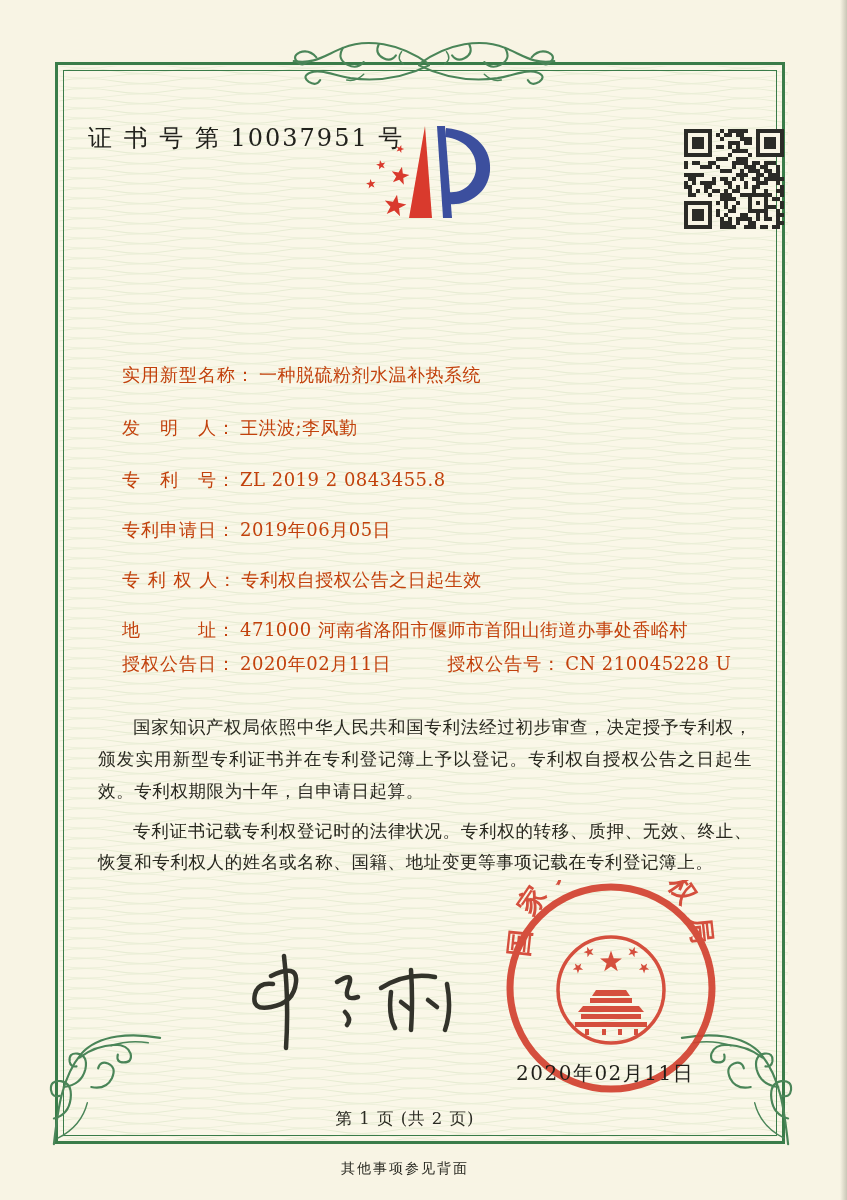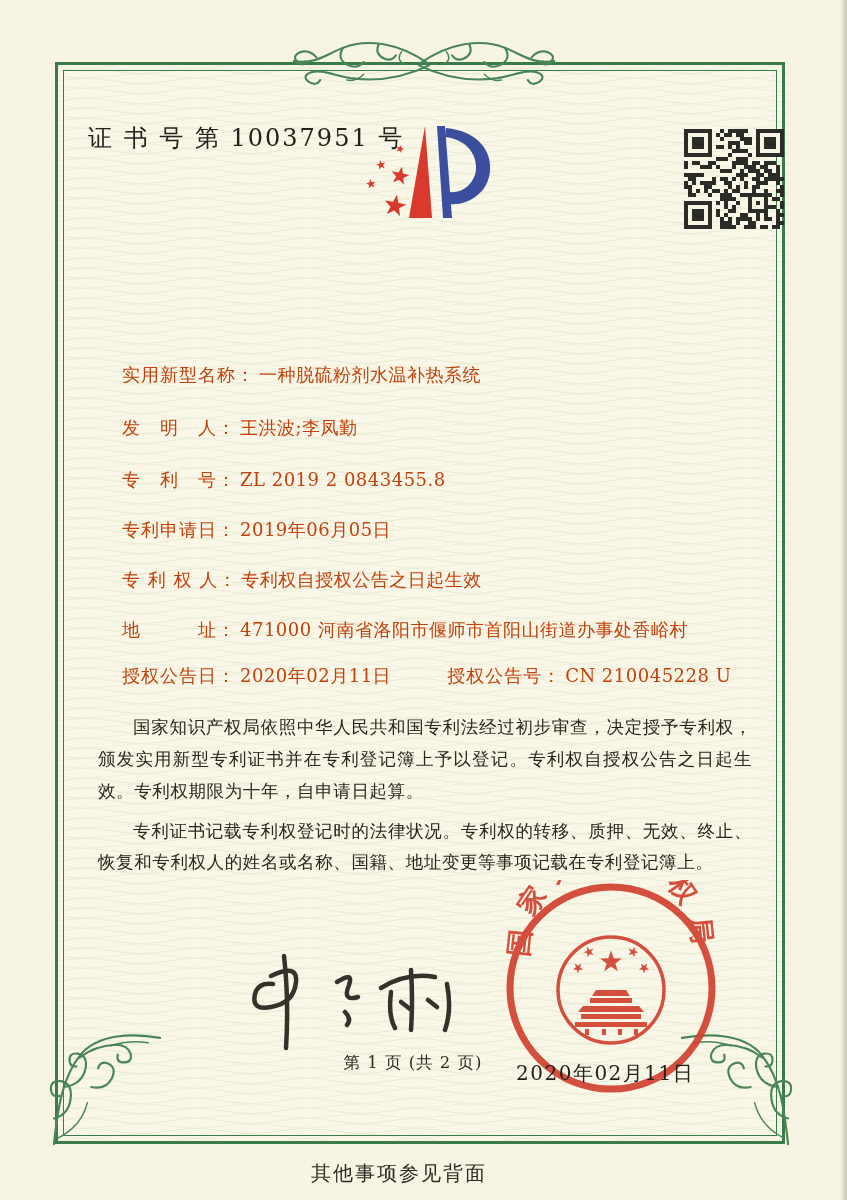--- a/index.html
+++ b/index.html
@@ -32,24 +32,24 @@
   .frow .pair2{margin-left:56px;}
   .paras{position:absolute;left:90px;top:704px;width:670px;}
   .paras p{margin:8px;font-size:17.5px;line-height:1.82;text-indent:2em;
     text-align:justify;letter-spacing:0.6px;color:#28281f;}
   .signer{position:absolute;left:100px;top:986px;font-size:20px;letter-spacing:3px;color:#22221d;}
   .signer div{margin-bottom:14px;}
   .signature-svg{position:absolute;left:225px;top:950px;z-index:4;}
   .seal-svg{position:absolute;left:503px;top:880px;z-index:4;mix-blend-mode:multiply;opacity:0.92;}
   .seal-date{position:absolute;left:516px;top:1060px;z-index:5;font-size:20px;
     letter-spacing:1.5px;color:#1f1f1a;}
-  .page-info{position:absolute;left:55px;top:1052px;width:700px;text-align:center;
-    font-size:16.5px;letter-spacing:1px;color:#2a2a22;padding-left:8px;}
-  .back-note{position:absolute;left:4px;top:1160px;width:790px;text-align:center;
-    font-size:20px;letter-spacing:2px;color:#2a2a22;}
+  .page-info{position:absolute;left:55px;top:1108px;width:700px;text-align:center;
+    font-size:16.5px;letter-spacing:1px;color:#2a2a22;}
+  .back-note{position:absolute;left:10px;top:1160px;width:790px;text-align:center;
+    font-size:14px;letter-spacing:2px;color:#2a2a22;}
   .logo-svg{position:absolute;left:358px;top:113px;}
   .qr-svg{position:absolute;left:684px;top:129px;}
 </style>
 </head>
 <body>
 
 <div class="page">
 
   <svg class="guilloche" width="729" height="1074">
     <defs>
@@ -367,21 +367,21 @@
       </div>
       <div class="frow" style="top:158px">
         <span class="flabel">专利申请日：</span><span class="fvalue">2019年06月05日</span>
       </div>
       <div class="frow" style="top:208px">
         <span class="flabel">专 利 权 人：</span><span class="fvalue">专利权自授权公告之日起生效</span>
       </div>
       <div class="frow" style="top:258px">
         <span class="flabel">地　　　址：</span><span class="fvalue">471000 河南省洛阳市偃师市首阳山街道办事处香峪村</span>
       </div>
-      <div class="frow" style="top:304px">
+      <div class="frow" style="top:292px">
         <span class="flabel">授权公告日：</span><span class="fvalue">2020年02月11日</span><span class="flabel pair2">授权公告号：</span><span class="fvalue">CN 210045228 U</span>
       </div>
     </div>
 
     <div class="paras">
       <p>国家知识产权局依照中华人民共和国专利法经过初步审查，决定授予专利权，颁发实用新型专利证书并在专利登记簿上予以登记。专利权自授权公告之日起生效。专利权期限为十年，自申请日起算。</p>
       <p>专利证书记载专利权登记时的法律状况。专利权的转移、质押、无效、终止、恢复和专利权人的姓名或名称、国籍、地址变更等事项记载在专利登记簿上。</p>
     </div>
 
 

